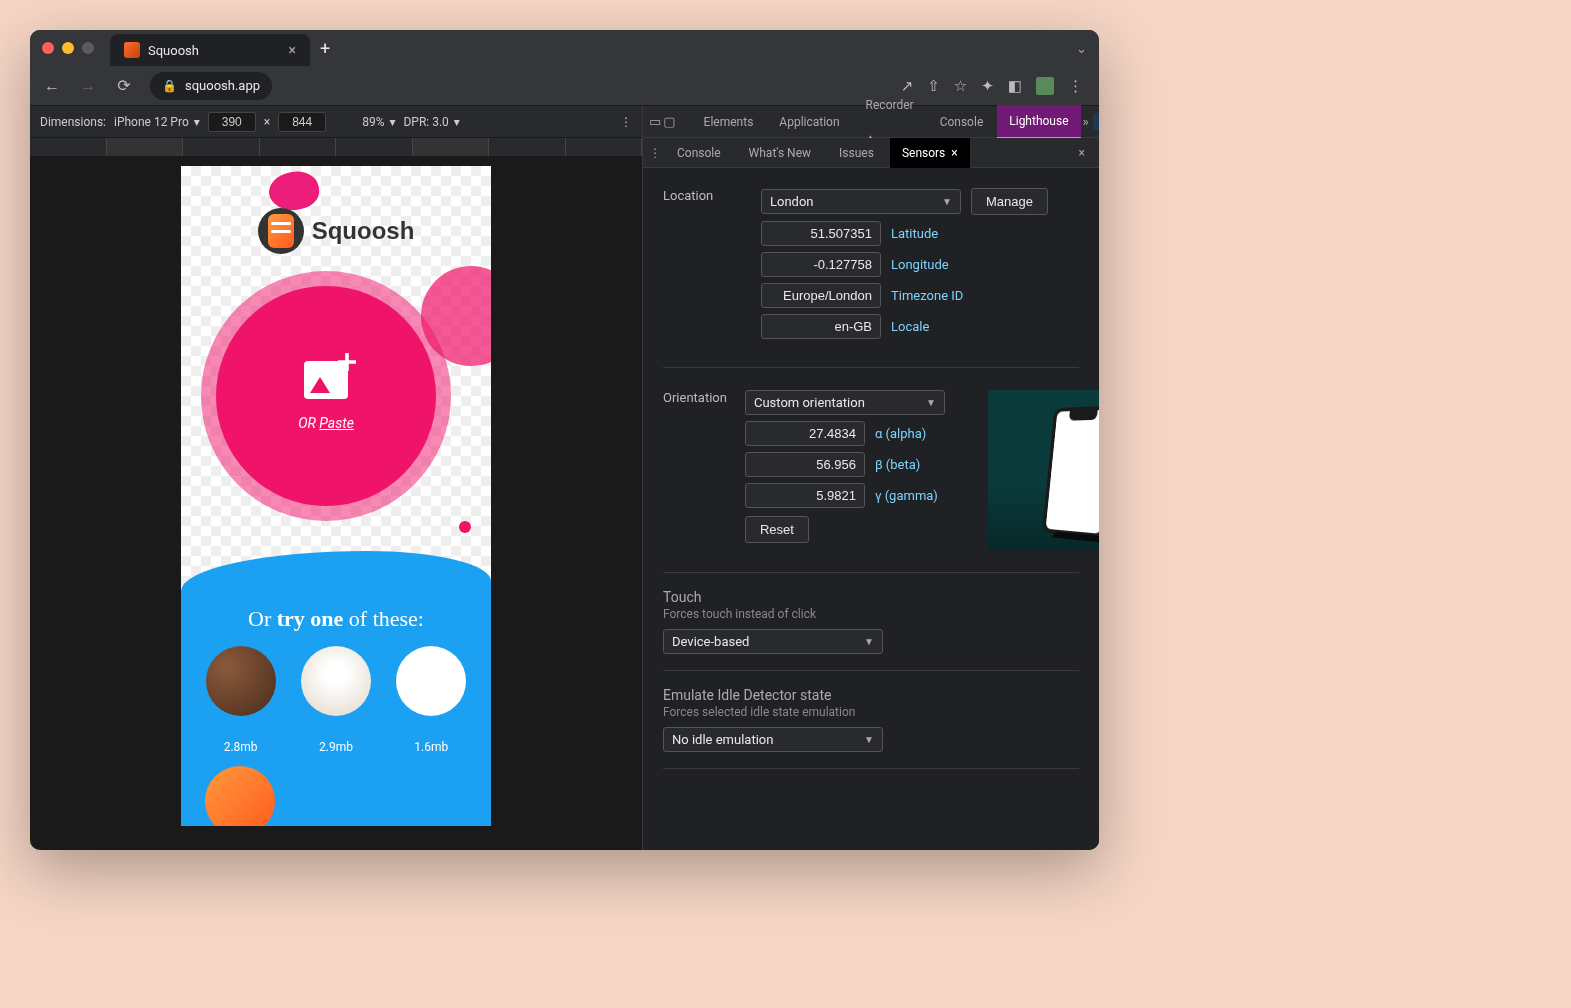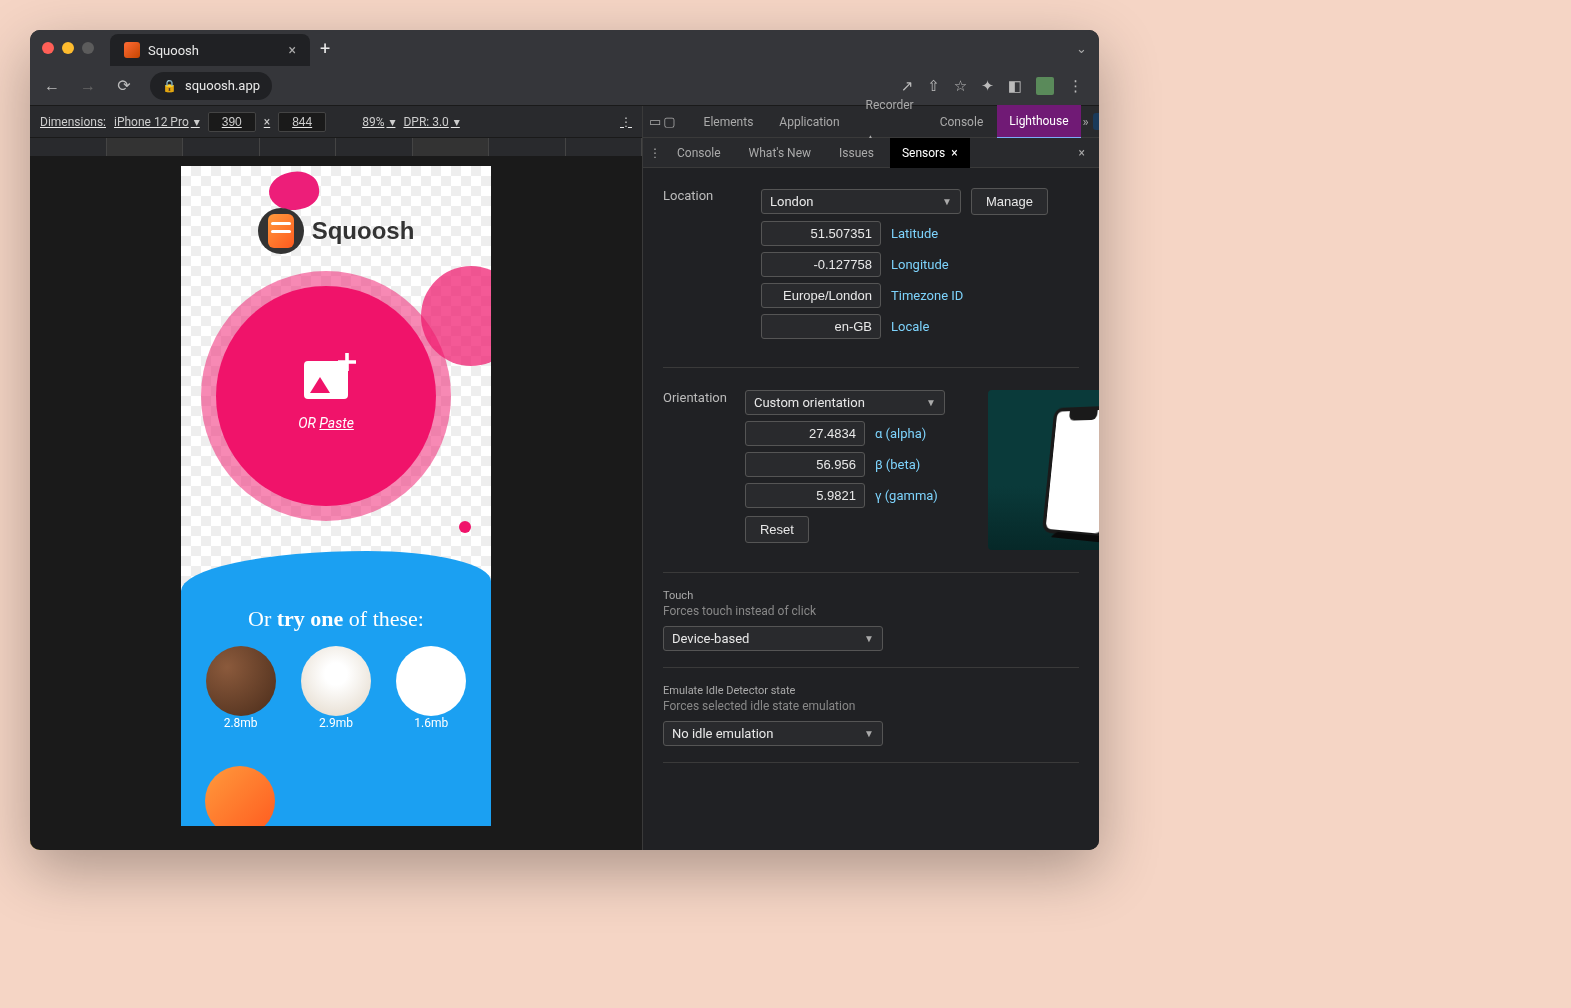--- a/index.html
+++ b/index.html
@@ -77,21 +77,20 @@
   .lock { color: #bbb; font-size: 12px; }
   .url-actions { margin-left: auto; display: flex; gap: 14px; align-items: center; color: #bbb; font-size: 15px; padding-right: 8px;}
   .prof { width: 18px; height: 18px; background: #5a8a5a; border-radius: 2px; }
   
   .content { flex: 1; display: flex; min-height: 0; }
   .left-pane {
     width: 612px;
     background: #fde047;
     display: flex;
     flex-direction: column;
-    text-decoration: underline;
   }
   .device-toolbar {
     height: 32px;
     background: #292a2d;
     display: flex;
     align-items: center;
     padding: 0 10px;
     gap: 8px;
     color: #ccc;
     font-size: 12px;
@@ -189,21 +188,21 @@
   .or-paste .ul { text-decoration: underline; }
   .wave {
     position: absolute; top: 385px; left:0; right:0; height: 300px;
     background: #1ba0f2;
     border-radius: 60% 40% 0 0 / 40px 30px 0 0;
     z-index: 1;
   }
   .wave-text { position: absolute; top: 440px; left: 0; right: 0; text-align:center; color:#fff; font-size: 22px; z-index:2; font-family: Georgia, serif;}
   .wave-text b { font-weight: 700; }
   .samples { position:absolute; top: 480px; left:0; right:0; display:flex; justify-content:space-around; padding: 0 12px; z-index:2;}
-  .sample { display:flex; flex-direction:column; align-items:center; gap:0; color:#fff; font-size:12px;}
+  .sample { display:flex; flex-direction:column; align-items:center; gap:24px; color:#fff; font-size:12px;}
   .sample-img { width: 70px; height: 70px; border-radius: 50%; background:#ddd;}
   .s1 { background: radial-gradient(circle at 30% 30%, #8b5a3c, #4a2c1a);}
   .s2 { background: radial-gradient(circle at 50% 40%, #fff 20%, #e0d5c5);}
   .s3 { background: linear-gradient(#fff, #fff);}
   .sample-row2 { position:absolute; top:600px; left: 24px; z-index:2;}
   .sample-row2 .sample-img { width:70px; height:70px; border-radius:50%; background: linear-gradient(135deg,#ff9a3c,#ff5a1f);}
   
   .right-pane {
     flex: 1;
     background: #202124;
@@ -298,21 +297,21 @@
   .phone-3d-body {
     width: 70px; height: 130px;
     background: #fff;
     border: 4px solid #1a1a1a;
     border-radius: 10px;
     transform: rotateX(10deg) rotateY(-28deg) rotateZ(6deg);
     position: relative;
   }
   .phone-3d-body::before { content:""; position:absolute; top:0; left:15px; right:15px; height:10px; background:#1a1a1a; border-radius:0 0 6px 6px;}
   .phone-3d-body::after { content:""; position:absolute; bottom:-8px; left:10px; right:-6px; height:6px; background:#0a0a0a; transform:skewX(-50deg); border-radius:2px;}
-  .sub-label { color:#aaa; font-size: 11px; margin-bottom: 2px;}
+  .sub-label { color:#aaa; font-size: 14px; margin-bottom: 2px;}
   .sub-desc { color:#888; font-size: 12px; margin-bottom: 8px;}
   .caret { font-size: 10px; color:#aaa;}
 </style>
 </head>
 <body>
 
 <div class="browser-window">
 
   <div class="titlebar">
     <div class="traffic-lights">

